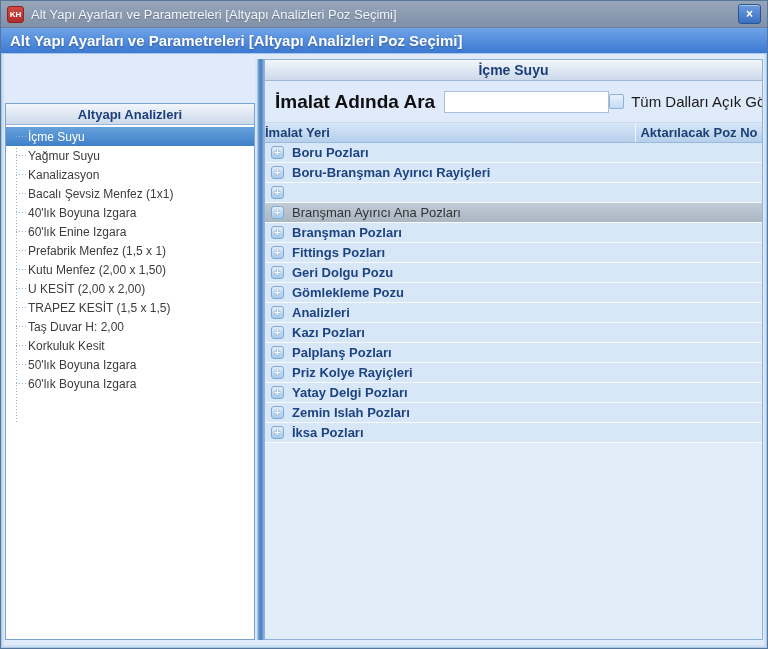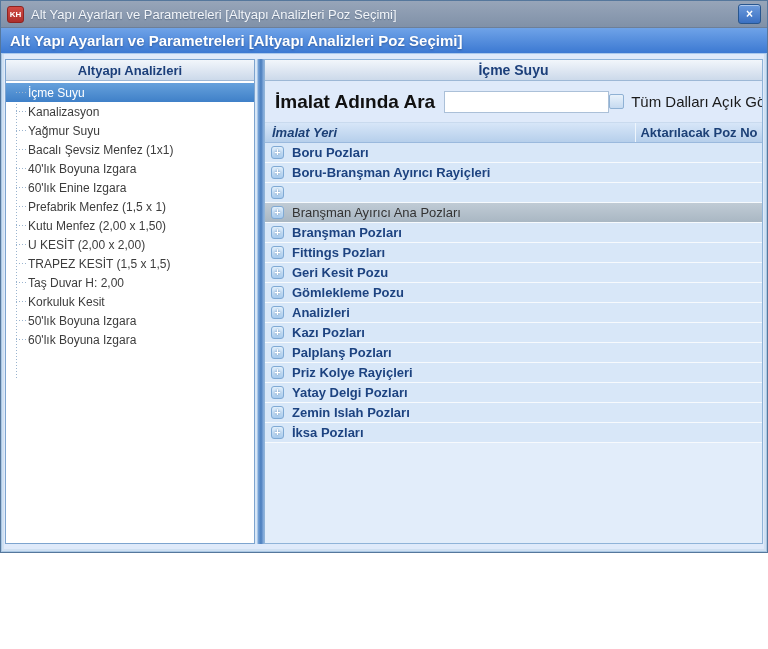--- a/index.html
+++ b/index.html
@@ -3,21 +3,21 @@
 <meta charset="utf-8">
 <style>
   * { box-sizing: border-box; }
   html,body { margin:0; padding:0; }
   body {
     width:768px; height:649px;
     font-family:"Liberation Sans", sans-serif;
     background:#fff;
   }
   .window{
-    position:relative; width:768px; height:553px;
+    position:relative; width:768px; height:649px;
     background:#dfeafa;
     border:1px solid #55779c;
     box-shadow: inset 0 0 0 1px #aac7e3, inset 0 0 0 3px #cfe0f2;
   }
   
   .titlebar{
     height:27px; display:flex; align-items:center; gap:7px;
     padding:0 6px;
     background:linear-gradient(#97a5b9,#8091a8);
     border-bottom:1px solid #6d7f98;
@@ -56,21 +56,21 @@
   
   .main{
     position:absolute; top:58px; left:4px; right:4px; bottom:8px;
     display:flex;
   }
   
   .left-panel{
     width:250px; flex:0 0 auto;
     background:#fff;
     border:1px solid #7da4cf;
-    display:flex; flex-direction:column;
+    display:flex; flex-direction:column;margin-top:44px;
   }
   .panel-header{
     height:21px; flex:0 0 auto;
     background:linear-gradient(#f2f6fb,#ccd9ea);
     border-bottom:1px solid #9db8d6;
     color:#1c3f7a; font-weight:bold; font-size:13px;
     display:flex; align-items:center; justify-content:center;
   }
   .tree{
     flex:1; padding-top:2px; overflow:hidden;
@@ -129,23 +129,22 @@
   .cb-label{ font-size:15px; color:#1a1a1a; margin-right:18px; white-space:nowrap; cursor:pointer; }
   
   .table-header{
     height:20px; flex:0 0 auto; display:flex;
     background:linear-gradient(#d7e6f8,#b6cfeb);
     border-bottom:1px solid #9ab9dd;
     color:#1c4076; font-weight:bold; font-size:13px;
   }
   .th-col1{
     width:371px; flex:0 0 auto;
-    display:flex; align-items:center; padding-left:7px;
+    display:flex; align-items:center; 
     border-right:1px solid #eef5fc;
-    font-style:italic;
   }
   .th-col2{ flex:1; display:flex; align-items:center; justify-content:center; }
   .table-body{ flex:1; background:#e2edfa; }
   .trow{
     height:19px; margin-bottom:1px;
     background:#d8e7f8;
     display:flex; align-items:center; gap:8px;
     padding-left:6px;
     font-size:13px; font-weight:bold; color:#1d4380;
     box-shadow:0 1px 0 #f7fafd;
@@ -180,22 +179,22 @@
   </div>
 
   <div class="headerbar">Alt Yapı Ayarları ve Parametreleri [Altyapı Analizleri Poz Seçimi]</div>
 
   <div class="main">
 
     <div class="left-panel">
       <div class="panel-header">Altyapı Analizleri</div>
       <div class="tree" id="tree">
           <div class="tree-item selected">İçme Suyu</div>
+          <div class="tree-item">Yağmur Suyu</div>
           <div class="tree-item">Kanalizasyon</div>
-          <div class="tree-item">Yağmur Suyu</div>
           <div class="tree-item">Bacalı Şevsiz Menfez (1x1)</div>
           <div class="tree-item">40'lık Boyuna Izgara</div>
           <div class="tree-item">60'lık Enine Izgara</div>
           <div class="tree-item">Prefabrik Menfez (1,5 x 1)</div>
           <div class="tree-item">Kutu Menfez (2,00 x 1,50)</div>
           <div class="tree-item">U KESİT (2,00 x 2,00)</div>
           <div class="tree-item">TRAPEZ KESİT (1,5 x 1,5)</div>
           <div class="tree-item">Taş Duvar H: 2,00</div>
           <div class="tree-item">Korkuluk Kesit</div>
           <div class="tree-item">50'lık Boyuna Izgara</div>
@@ -240,21 +239,21 @@
           <div class="trow">
             <span class="plus">+</span>
             <span>Branşman Pozları</span>
           </div>
           <div class="trow">
             <span class="plus">+</span>
             <span>Fittings Pozları</span>
           </div>
           <div class="trow">
             <span class="plus">+</span>
-            <span>Geri Kesit Pozu</span>
+            <span>Geri Dolgu Pozu</span>
           </div>
           <div class="trow">
             <span class="plus">+</span>
             <span>Gömlekleme Pozu</span>
           </div>
           <div class="trow">
             <span class="plus">+</span>
             <span>Analizleri</span>
           </div>
           <div class="trow">

